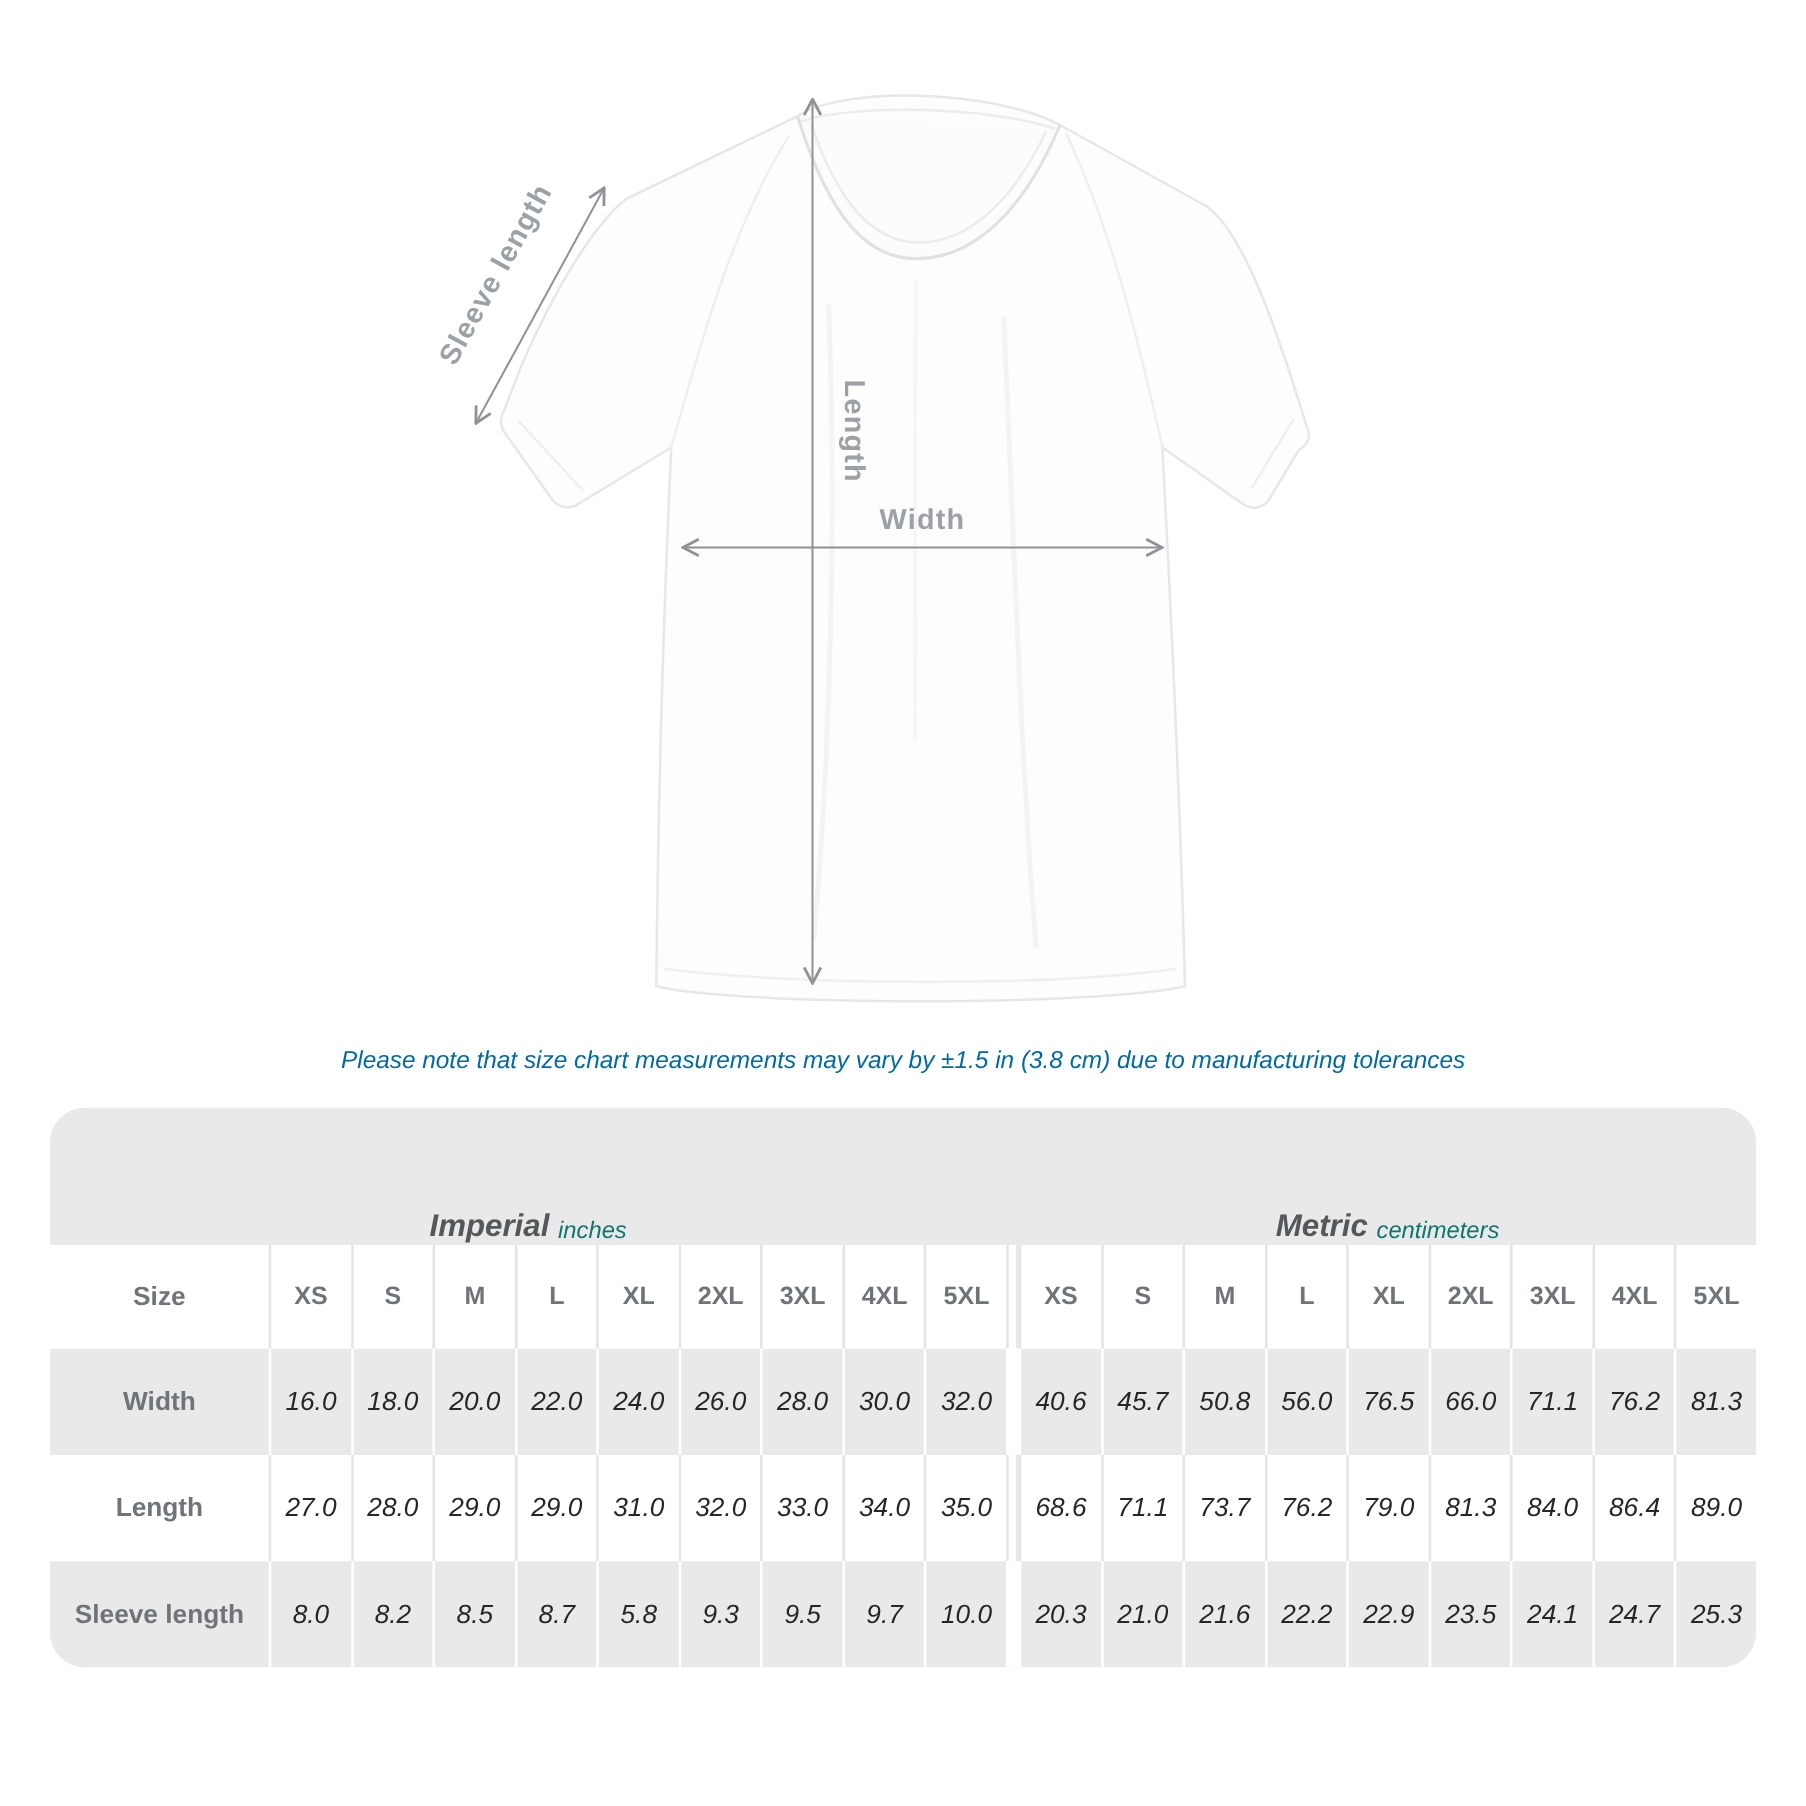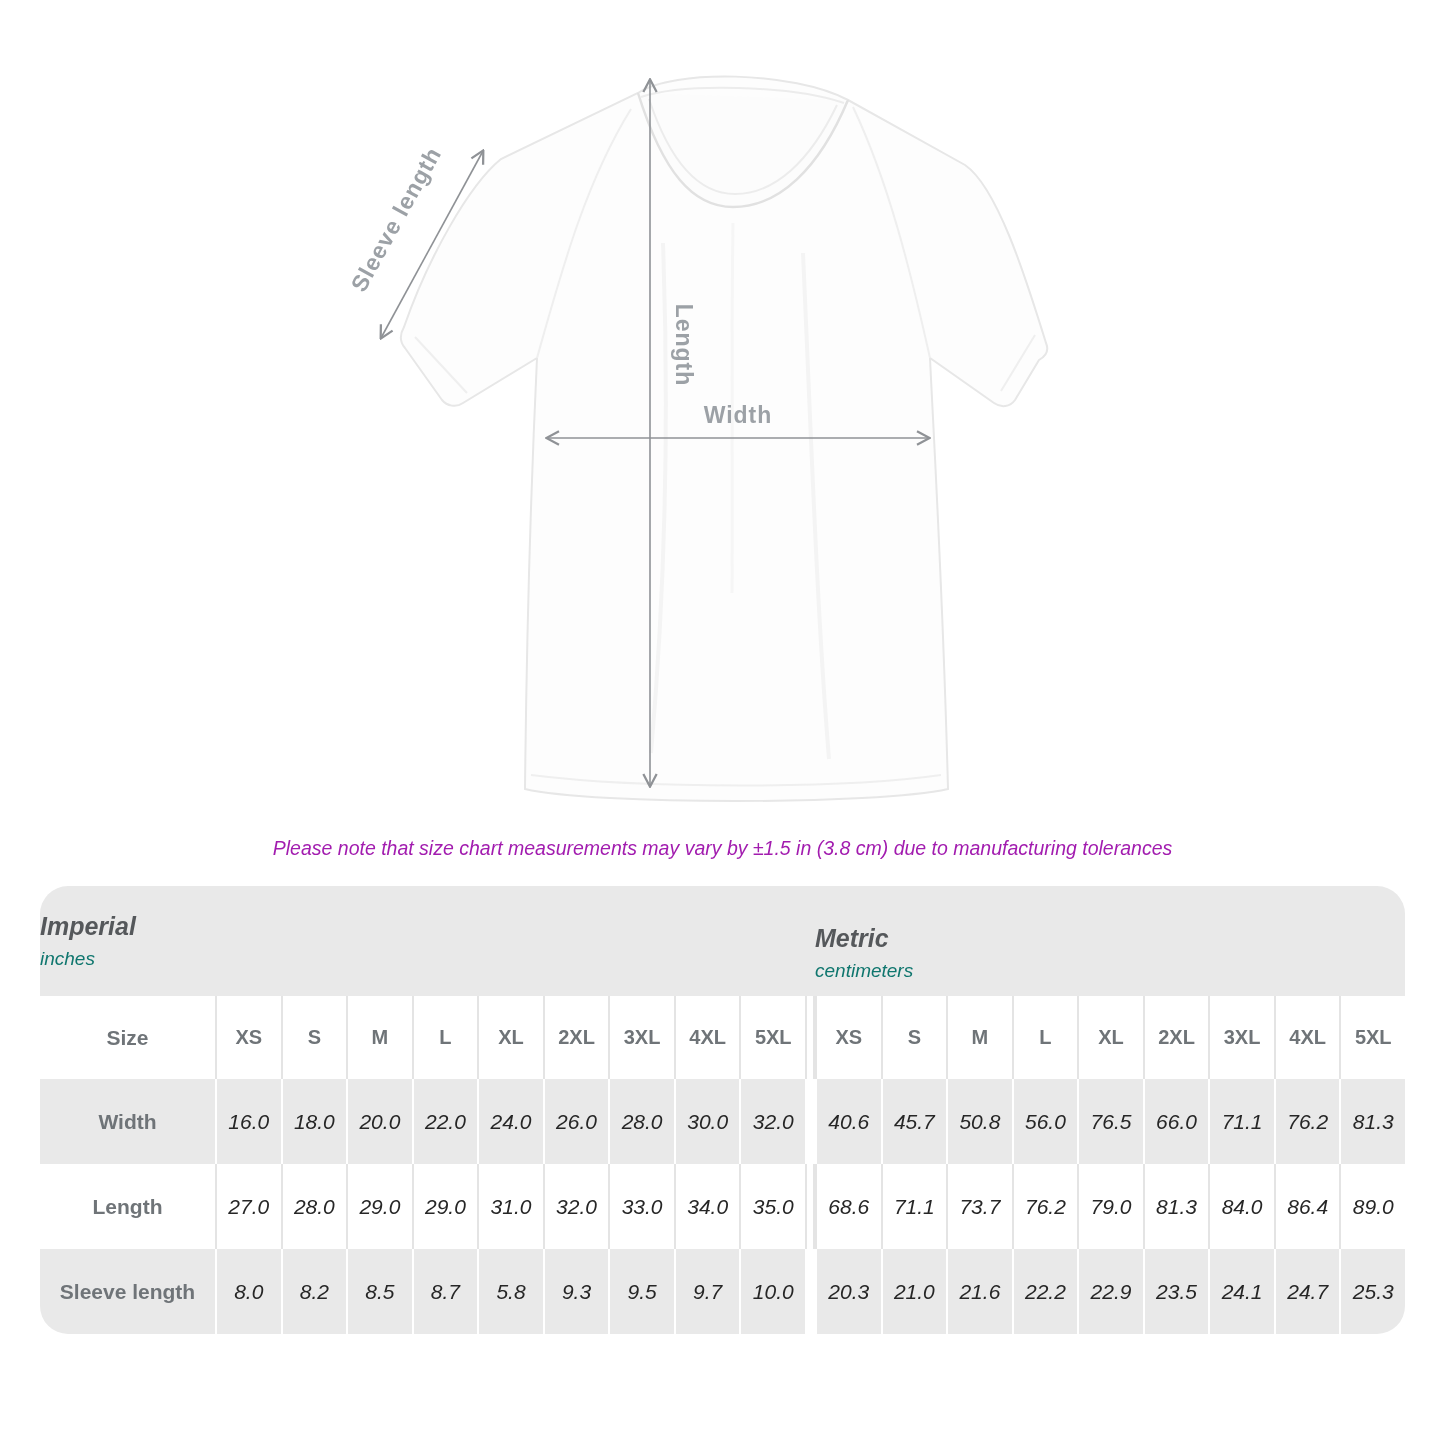--- a/index.html
+++ b/index.html
@@ -8,28 +8,28 @@
 
   .shirt-wrap { width: 780px; height: 772px; margin: 53px auto 0; position: relative; }
   .shirt-wrap svg { display: block; }
 
   .diag-label { font-family: "Liberation Sans", sans-serif; font-size: 23px; font-weight: 700;
                 fill: #9ca1a6; letter-spacing: 1px; }
 
   .page-title { margin-top: 24px; text-align: center; font-size: 31px; font-weight: 700;
                 color: #1d1d1d; letter-spacing: 0.2px; }
   .subtitle   { margin-top: 12px; text-align: center; font-style: italic; font-size: 19.5px;
-                color: #a21caf; }
+                color: #0369a1; }
 
   .table-card { margin: 26px 40px 0; border-radius: 28px; overflow: hidden; background: #ffffff; }
 
   .row-grid { display: grid; grid-template-columns: 175px repeat(9, 1fr) 10px repeat(9, 1fr); }
 
   .units { background: #e9e9e9; height: 110px; }
-  .unit-group { display: flex; flex-direction: column; align-items: flex-start; justify-content: center; gap: 7px; }
+  .unit-group { display: flex; flex-direction: row; align-items: flex-end; justify-content: center; gap: 7px; }
   .ug-imperial { grid-column: 1 / 11; }
   .ug-metric   { grid-column: 12 / 21; margin-top: 24px; }
   .unit-name { font-size: 25px; font-weight: 700; font-style: italic; color: #55585b; }
   .unit-sub  { font-size: 19px; font-style: italic; color: #0f766e; }
 
   .size-row { height: 83px; }
   .data-row { height: 85px; }
 
   .white-row { --sep: #e4e4e4; background: #ffffff; }
   .gray-row  { --sep: #ffffff; background: #e9e9e9; }

